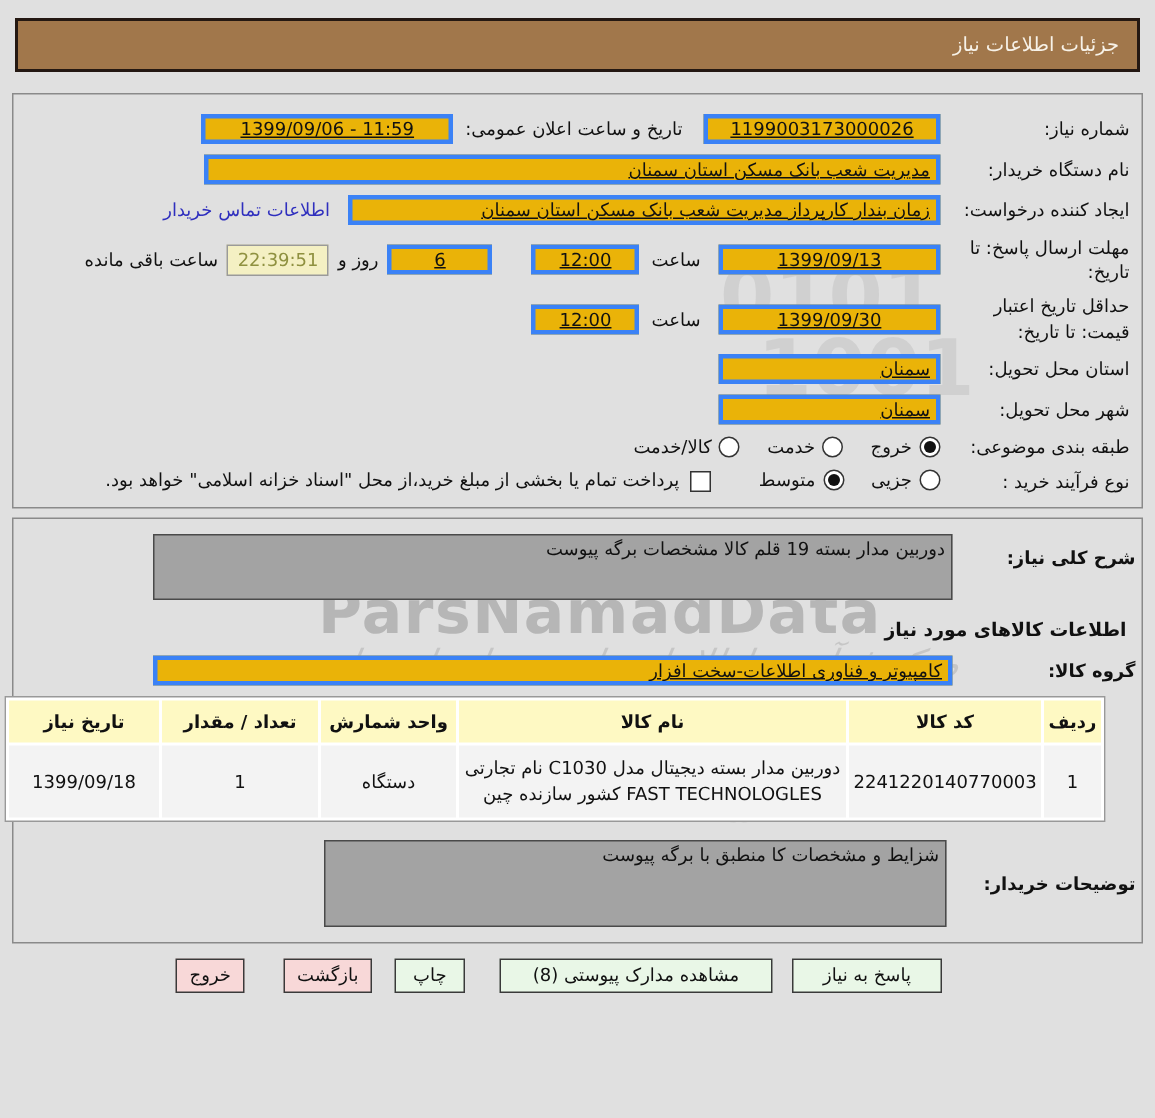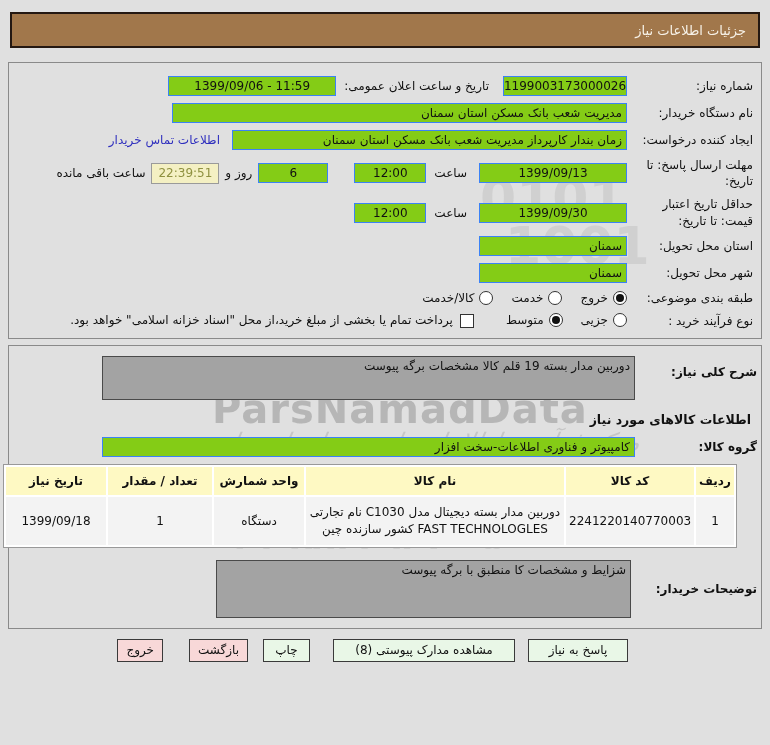--- a/index.html
+++ b/index.html
@@ -9,23 +9,23 @@
   .titlebar{position:relative;z-index:2;margin:12px 10px 0;height:32px;background:#a1774b;border:2px solid #241812;color:#f7f2e8;display:flex;align-items:center;padding:0 12px;font-size:13px;}
 
   .box{border:1px solid #8a8a8a;margin:0 8px;position:relative;}
   .box1{margin-top:14px;padding:13px 8px 2px 6px;}
   .box2{margin-top:6px;padding:10px 4px 8px 4px;}
 
   .frow{display:flex;align-items:center;margin-bottom:7px;position:relative;z-index:2;}
   .lab{flex:0 0 122px;padding-left:4px;line-height:1.35;}
   .boldlab{font-weight:bold;}
 
-  .tbox{background:#84cc16;border:1px solid #3b82f6;height:20px;display:flex;align-items:center;padding:0 4px;box-sizing:border-box;overflow:hidden;white-space:nowrap;}
+  .tbox{background:#eab308;border:3px solid #3b82f6;height:20px;display:flex;align-items:center;padding:0 4px;box-sizing:border-box;overflow:hidden;white-space:nowrap;text-decoration:underline;}
   .num{direction:ltr;justify-content:center;}
-  .w150{width:124px;text-align:right;} .w168{width:168px;} .w455{width:455px;} .w395{width:395px;}
+  .w150{width:158px;text-align:right;} .w168{width:168px;} .w455{width:491px;} .w395{width:395px;}
   .w148{width:148px;} .w88{width:72px;} .w70{width:70px;justify-content:center;}
   .w533{width:533px;} .w415{width:415px;}
 
   .gap10{margin-right:10px;} .gap8{margin-right:8px;} .gap12{margin-right:12px;} .gap26{margin-right:26px;} .gap6{margin-right:6px;}
 
   .link{color:#2f2fbe;margin-right:12px;cursor:pointer;white-space:nowrap;margin-left:12px;}
   .cd{background:#f4f0c3;border:1px solid #9a9a9a;color:#8f9140;height:19px;display:flex;align-items:center;padding:0 6px;direction:ltr;}
 
   .opt{display:flex;align-items:center;margin-left:18px;}
   .radio{width:12px;height:12px;border:1px solid #333;border-radius:50%;background:#fff;display:inline-block;position:relative;margin-left:5px;flex:none;}

